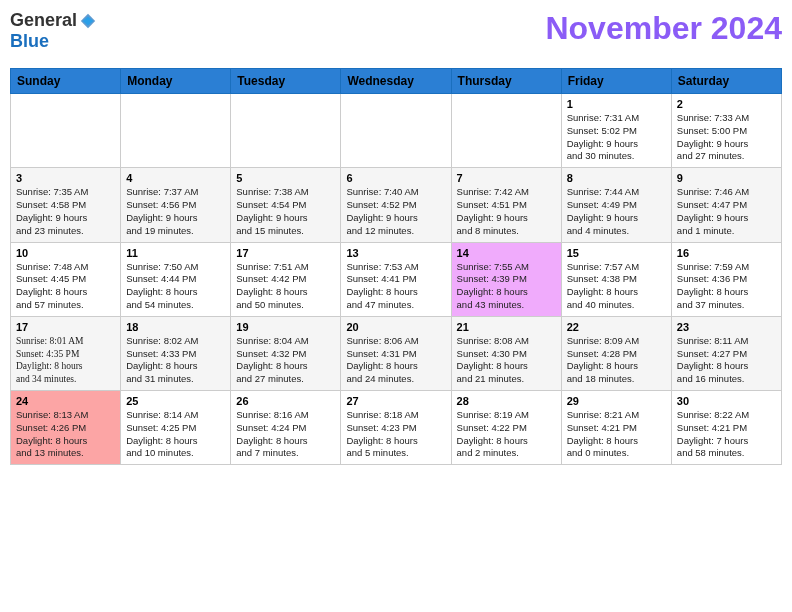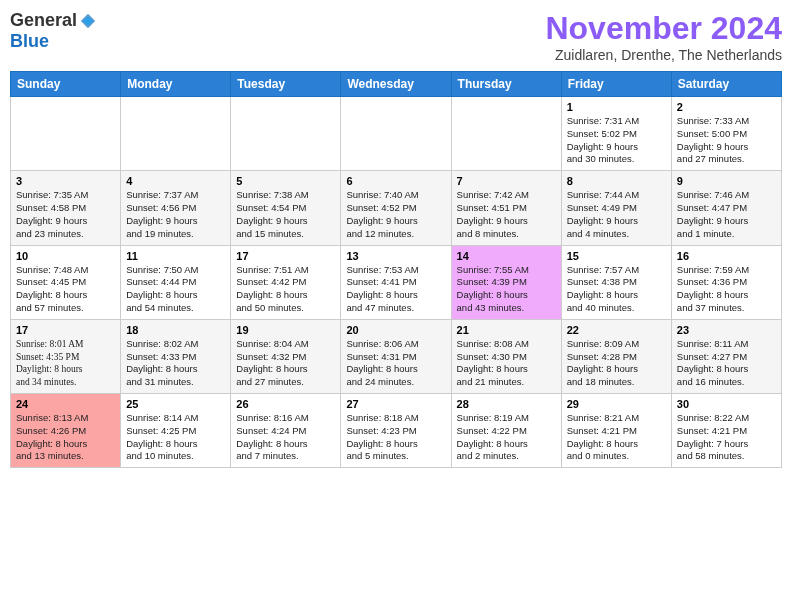--- a/index.html
+++ b/index.html
@@ -7,21 +7,21 @@
       font-family: Arial, sans-serif;
       background: #fff;
       width: 792px;
       min-height: 612px;
       padding: 10px;
     }
     .header {
       display: flex;
       justify-content: space-between;
       align-items: flex-start;
-      margin-bottom: 8px;
+      margin-bottom: 16px;
     }
     .logo {
       display: flex;
       flex-direction: column;
       align-items: flex-start;
     }
     .logo-text {
       display: flex;
       align-items: center;
       font-size: 18px;
@@ -44,21 +44,21 @@
       font-size: 14px;
       color: #444;
     }
     .calendar {
       width: 100%;
       border-collapse: collapse;
       font-size: 10px;
     }
     .calendar th {
       background: #2b7fd4;
-      color: #ffffff;
+      color: #000000;
       text-align: left;
       padding: 5px 6px;
       font-size: 12px;
       border: 1px solid #1a6fbe;
     }
     .calendar td {
       border: 1px solid #ccc;
       vertical-align: top;
       padding: 4px 5px;
       width: calc(100%/7);
@@ -93,21 +93,20 @@
         <polygon points="10,2 18,10 10,18 2,10" fill="#1a6fbe" opacity="0.7"></polygon>
         <polygon points="10,5 16,10 10,15 4,10" fill="#2b9fe8"></polygon>
       </svg>
     </div>
     <div style="display:flex; align-items:flex-start;">
       <span class="logo-blue" style="color:#1a6fbe;font-size:18px;font-weight:bold;">Blue</span>
     </div>
   </div>
   <div class="title-block">
     <div class="month-title">November 2024</div>
-    <div class="subtitle">Zuidlaren, Drenthe, The Netherlands</div>
   </div>
 </div>
 
 <table class="calendar">
   <thead>
     <tr>
     <th>Sunday</th>
         <th>Monday</th>
         <th>Tuesday</th>
         <th>Wednesday</th>

